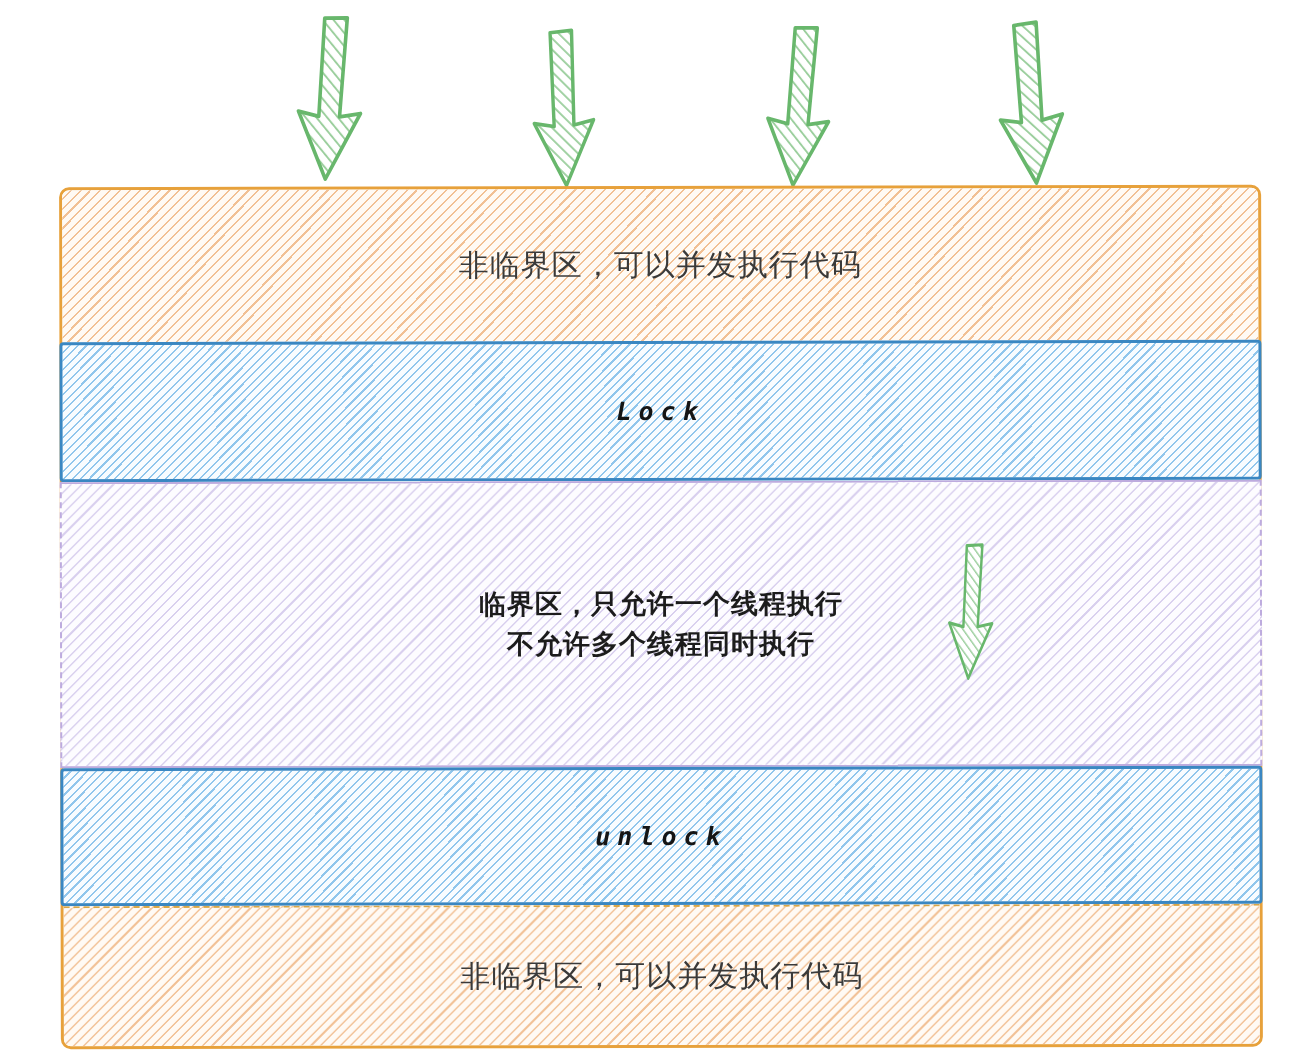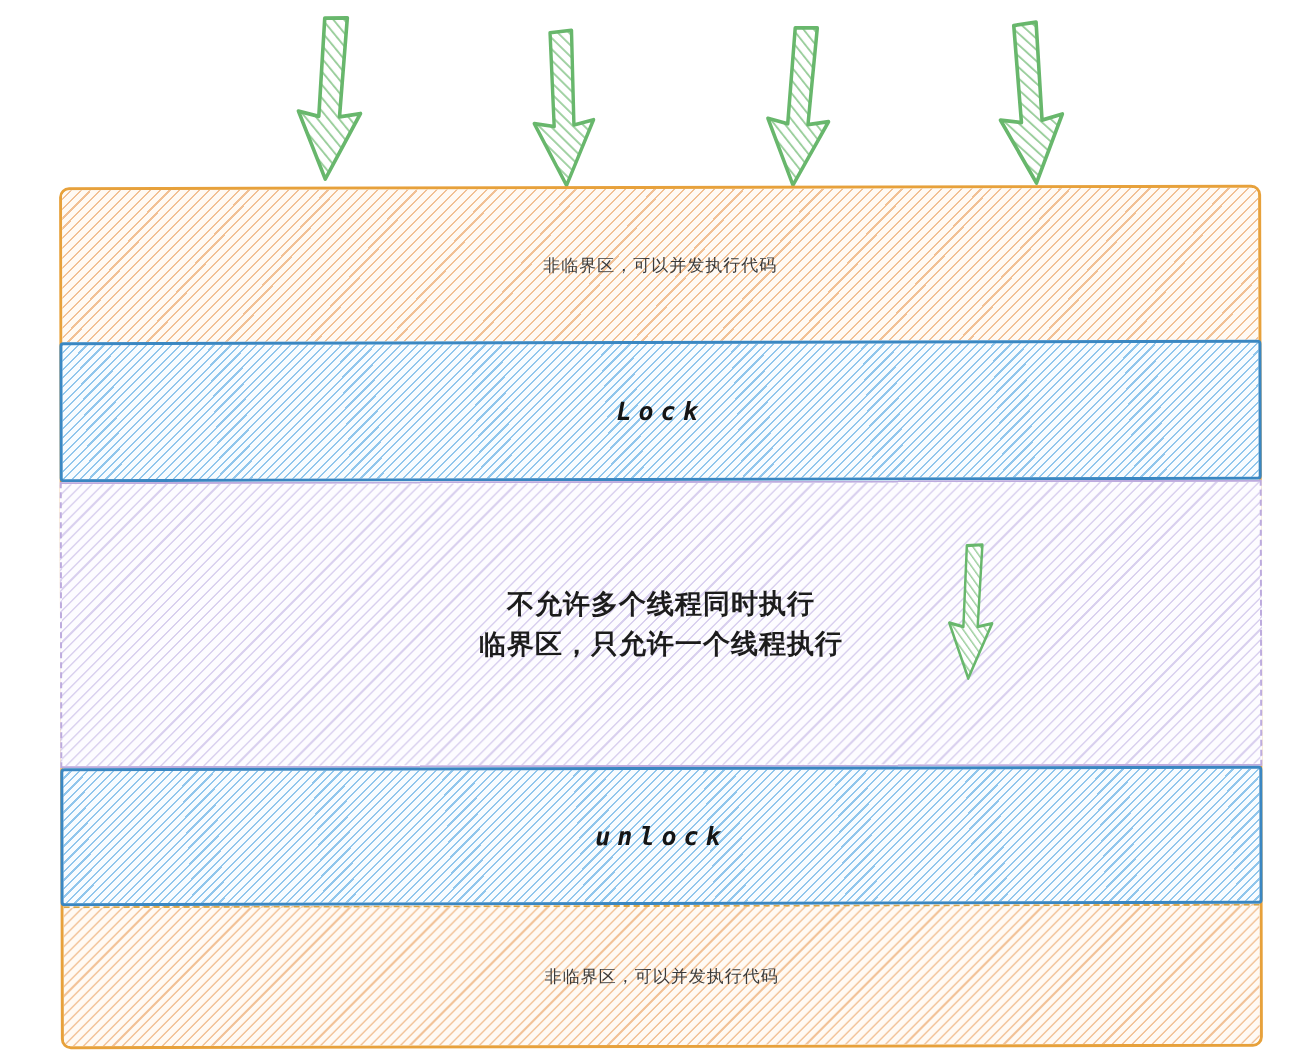--- a/index.html
+++ b/index.html
@@ -62,21 +62,21 @@
     border:3px solid #3a87c2; border-radius:4px;
   }
   #band-noncrit-bottom {
     flex:1 1 auto;
     border-top:2px dashed #d9a646;
     border-radius:0 0 7px 7px;
   }
 
   
   .cjk-label {
-    font-size:17px; color:#3a3a3a; letter-spacing:1px;font-family:Liberation Serif, serif;
+    font-size:30px; color:#3a3a3a; letter-spacing:1px;font-family:Liberation Serif, serif;
   }
   .mono-label {
     font-family:"DejaVu Sans Mono","Liberation Mono",monospace;
     font-style:italic; font-weight:bold;
     font-size:25px; letter-spacing:7px; color:#151515;
   }
   .critical-label {
     font-size:27px; font-weight:bold; color:#1c1c1c;
     text-align:center; line-height:1.5; letter-spacing:1px;
   }
@@ -131,22 +131,22 @@
     <div class="band hatch-orange" id="band-noncrit-top">
       <span class="cjk-label">非临界区，可以并发执行代码</span>
     </div>
 
     <div class="band hatch-blue" id="band-lock">
       <span class="mono-label">Lock</span>
     </div>
 
     <div class="band hatch-purple" id="band-critical">
       <div class="critical-label">
+        <div>临界区，只允许一个线程执行</div>
         <div>不允许多个线程同时执行</div>
-        <div>临界区，只允许一个线程执行</div>
       </div>
       <span class="arrow" id="arrow-critical">
         <svg width="62" height="142" viewBox="0 0 100 180" preserveAspectRatio="none">
             <use href="#arrowShape"></use>
           </svg>
       </span>
     </div>
 
     <div class="band hatch-blue" id="band-unlock">
       <span class="mono-label">unlock</span>

